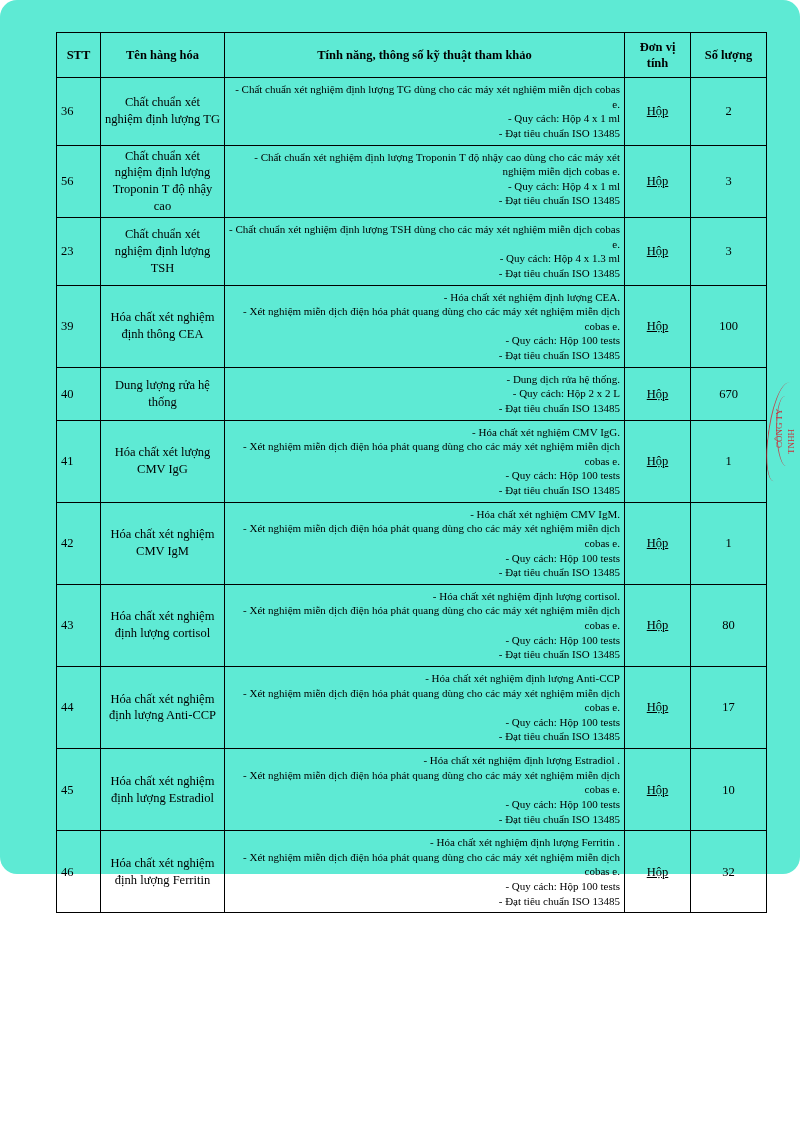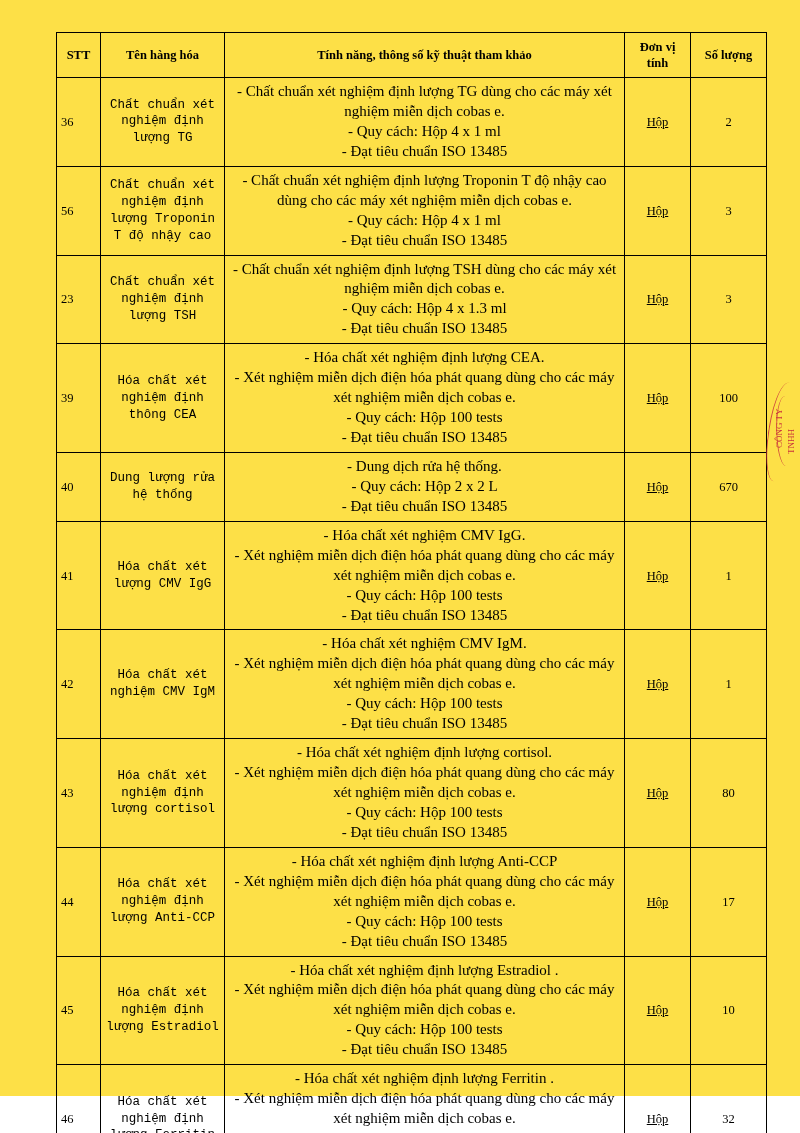--- a/index.html
+++ b/index.html
@@ -12,22 +12,23 @@
     height: 1133px;
     position: relative;
     font-family: "Liberation Serif", serif;
     color: #000000;
     overflow: hidden;
   }
   .page {
     position: absolute;
     left: 0; top: 0;
     width: 800px;
-    height: 1096px;
-    background: #fde047;
+    height: 874px;
+    background: #5eead4;
+    border-radius: 17px;
   }
   .doc-table {
     position: absolute;
     left: 56px;
     top: 32px;
     width: 710px;
     border-collapse: collapse;
     table-layout: fixed;
   }
   .doc-table td, .doc-table th {
@@ -49,28 +50,27 @@
   col.c-unit { width: 66px; }
   col.c-qty { width: 76px; }
 
   td.stt {
     font-size: 12.5px;
   }
   td.name {
     text-align: center;
     font-size: 12.5px;
     line-height: 1.35;
-    font-family: Liberation Mono, monospace;
   }
   td.spec {
-    text-align: center;
+    text-align: right;
     vertical-align: top;
     padding-top: 4px;
     padding-bottom: 4px;
-    font-size: 15px;
+    font-size: 11px;
     line-height: 1.33;
   }
   td.unit {
     text-align: center;
     font-size: 12.5px;
     text-decoration: underline;
   }
   td.qty {
     text-align: center;
     font-size: 12.5px;

